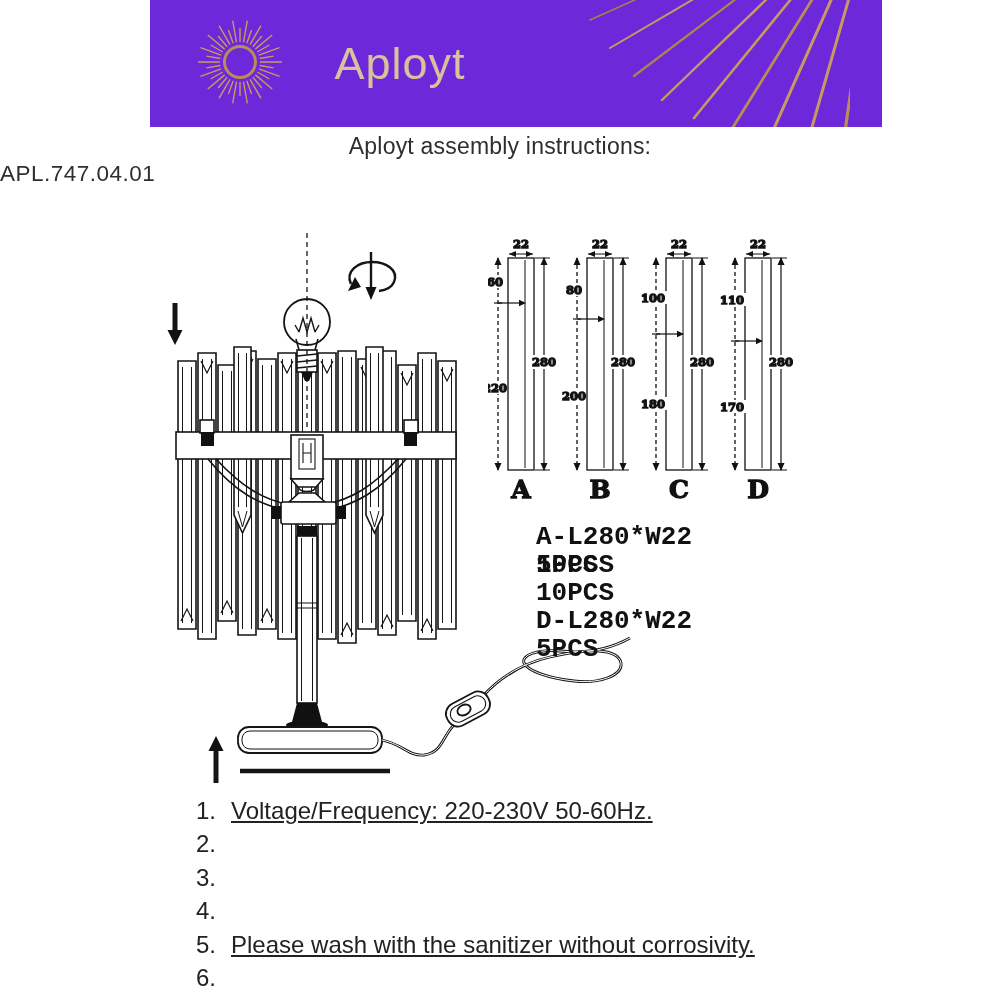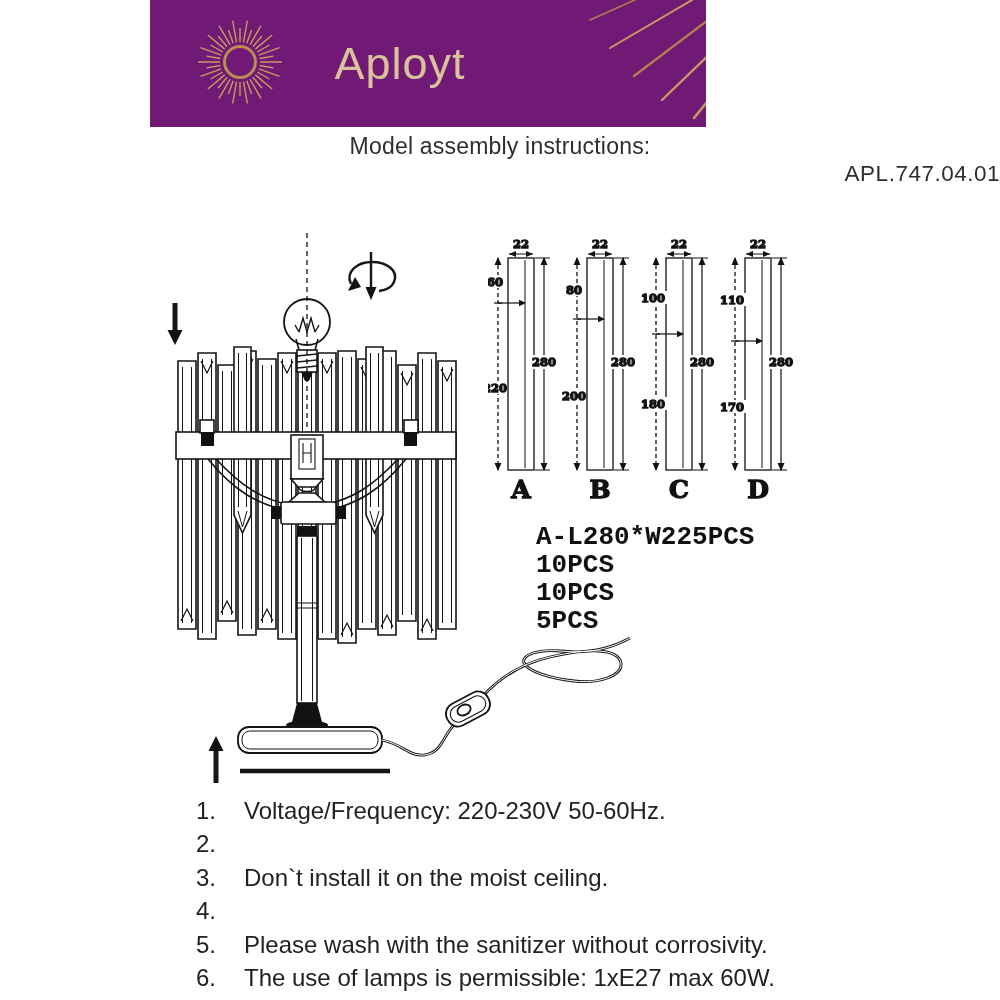--- a/index.html
+++ b/index.html
@@ -1,40 +1,40 @@
 <!DOCTYPE html>
 <html><head>
 <meta charset="utf-8">
 <style>
   html,body{margin:0;padding:0;background:#ffffff;}
   #page{position:relative;width:1000px;height:1000px;background:#ffffff;overflow:hidden;
         font-family:"Liberation Sans",sans-serif;color:#1c1c1c;}
   
-  #banner{position:absolute;left:150px;top:0;width:556px;height:127px;background:#701a75;overflow:hidden;text-decoration:underline;}
+  #banner{position:absolute;left:150px;top:0;width:732px;height:127px;background:#6d28d9;overflow:hidden;text-decoration:underline;}
   #banner svg{position:absolute;left:0;top:0;}
   #logo-text{position:absolute;left:170px;top:0;height:127px;width:160px;display:flex;align-items:center;justify-content:center;
              color:#d9c19b;font-size:45px;font-weight:400;letter-spacing:1px;}
   
   #title{position:absolute;left:0;top:133px;width:1000px;text-align:center;font-size:23px;color:#2e2e2e;letter-spacing:.2px;}
-  #model{position:absolute;left:0;top:161px;width:1000px;text-align:right;font-size:22.5px;color:#2e2e2e;letter-spacing:.5px;}
+  #model{position:absolute;left:0;top:161px;width:1000px;text-align:left;font-size:22.5px;color:#2e2e2e;letter-spacing:.5px;}
   
   #lamp-svg{position:absolute;left:150px;top:225px;}
   #dims-svg{position:absolute;left:488px;top:235px;}
   .dimtxt{font-family:"DejaVu Serif",serif;font-size:11.5px;font-weight:bold;fill:#111;}
   .lettertxt{font-family:"DejaVu Serif",serif;font-size:25px;font-weight:bold;fill:#111;}
   
   #parts{position:absolute;left:536px;top:523px;font-family:"Liberation Mono",monospace;font-weight:bold;
          font-size:26px;color:#111;}
-  .part-row{display:flex;height:28px;line-height:28px;}
+  .part-row{display:flex;height:28px;line-height:28px;flex-direction:column;}
   .part-qty{}
   
   #instructions{position:absolute;left:196px;top:794px;width:660px;font-size:24px;color:#222;}
   .instr-row{display:flex;height:33.4px;line-height:33.4px;white-space:nowrap;}
   .instr-num{width:30px;flex:0 0 30px;}
-  .instr-text{margin-left:18px;}
+  .instr-text{margin-left:5px;text-decoration:underline;}
 </style>
 </head>
 <body>
 
 <div id="page">
 
   <div id="banner">
     <svg width="700" height="127" viewBox="0 0 700 127">
 
       <g>
@@ -51,21 +51,21 @@
         <line x1="730" y1="-110" x2="580" y2="132" stroke="#b98d55" stroke-width="2.8"></line>
         <line x1="730" y1="-110" x2="618" y2="142" stroke="#c89a62" stroke-width="3"></line>
         <line x1="730" y1="-110" x2="656" y2="148" stroke="#c89a62" stroke-width="3"></line>
         <line x1="730" y1="-110" x2="692" y2="152" stroke="#b98d55" stroke-width="3.2"></line>
         <line x1="730" y1="-110" x2="722" y2="154" stroke="#c89a62" stroke-width="3.2"></line>
       </g>
     </svg>
     <div id="logo-text">Aployt</div>
   </div>
 
-  <div id="title">Model assembly instructions:</div>
+  <div id="title">Aployt assembly instructions:</div>
   <div id="model">APL.747.04.01</div>
 
   <svg id="lamp-svg" width="490" height="570" viewBox="0 0 490 570" fill="none" stroke="#151515" stroke-width="1.6">
 
     <g>
       <path fill="#fff" d="M28,136 h18 v268 h-18 Z M48,128 h18 v286 h-18 Z M68,140 h18 v256 h-18 Z M88,126 h18 v284 h-18 Z M108,134 h18 v270 h-18 Z M128,128 h18 v286 h-18 Z M148,126 h18 v292 h-18 Z M168,128 h18 v286 h-18 Z M188,126 h18 v292 h-18 Z M208,134 h18 v270 h-18 Z M228,126 h18 v284 h-18 Z M248,140 h18 v256 h-18 Z M268,128 h18 v286 h-18 Z M288,136 h18 v268 h-18 Z"></path>
       <path stroke-width="1" d="M32.5,142 V398 M41.5,142 V398 M52.5,134 V408 M61.5,134 V408 M72.5,146 V390 M81.5,146 V390 M92.5,132 V404 M101.5,132 V404 M112.5,140 V398 M121.5,140 V398 M132.5,134 V408 M141.5,134 V408 M152.5,132 V412 M161.5,132 V412 M172.5,134 V408 M181.5,134 V408 M192.5,132 V412 M201.5,132 V412 M212.5,140 V398 M221.5,140 V398 M232.5,132 V404 M241.5,132 V404 M252.5,146 V390 M261.5,146 V390 M272.5,134 V408 M281.5,134 V408 M292.5,142 V398 M301.5,142 V398"></path>
       <path stroke-width="1.2" d="M51,136 L57,148 L63,136 M91,134 L97,146 L103,134 M131,136 L137,148 L143,136 M171,136 L177,148 L183,136 M211,142 L217,154 L223,142 M251,148 L257,160 L263,148 M291,144 L297,156 L303,144"></path>
       <path stroke-width="1.2" d="M31,396 L37,384 L43,396 M71,388 L77,376 L83,388 M111,396 L117,384 L123,396 M151,410 L157,398 L163,410 M191,410 L197,398 L203,410 M231,402 L237,390 L243,402 M271,406 L277,394 L283,406"></path>
 
@@ -254,42 +254,41 @@
       <span class="part-code">A-L280*W22</span>
       <span class="part-qty">5PCS</span>
     </div>
     <div class="part-row">
       <span class="part-qty">10PCS</span>
     </div>
     <div class="part-row">
       <span class="part-qty">10PCS</span>
     </div>
     <div class="part-row">
+      <span class="part-code">D-L280*W22</span>
       <span class="part-qty">5PCS</span>
     </div>
   </div>
 
   <div id="instructions">
     <div class="instr-row">
       <span class="instr-num">1.</span>
       <span class="instr-text">Voltage/Frequency: 220-230V 50-60Hz.</span>
     </div>
     <div class="instr-row">
       <span class="instr-num">2.</span>
     </div>
     <div class="instr-row">
       <span class="instr-num">3.</span>
-      <span class="instr-text">Don`t install it on the moist ceiling.</span>
     </div>
     <div class="instr-row">
       <span class="instr-num">4.</span>
     </div>
     <div class="instr-row">
       <span class="instr-num">5.</span>
       <span class="instr-text">Please wash with the sanitizer without corrosivity.</span>
     </div>
     <div class="instr-row">
       <span class="instr-num">6.</span>
-      <span class="instr-text">The use of lamps is permissible: 1xE27 max 60W.</span>
     </div>
   </div>
 
 </div>
 
 </body></html>

